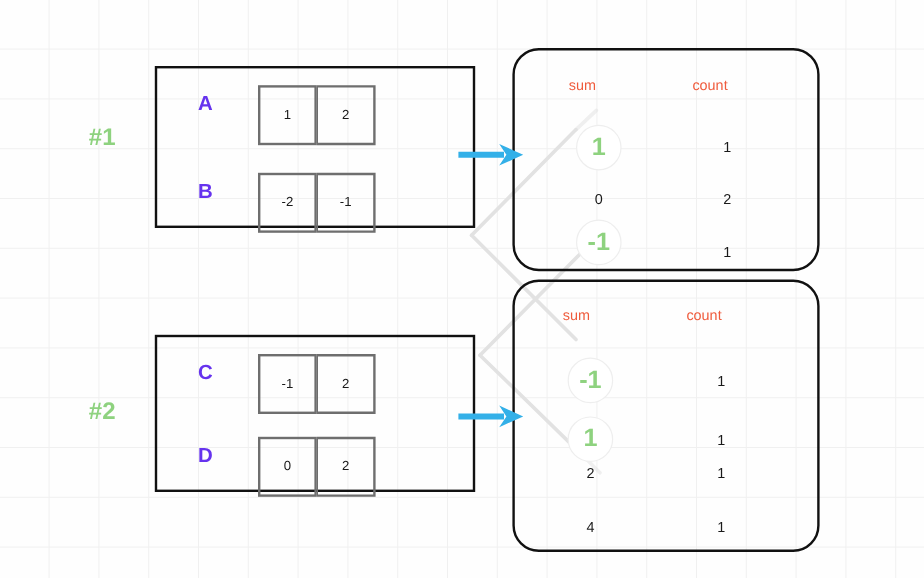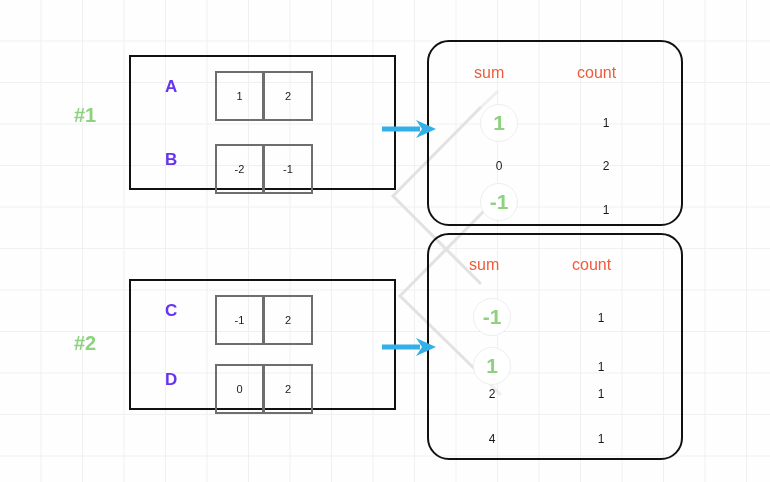--- a/index.html
+++ b/index.html
@@ -94,21 +94,21 @@
     border-radius: 22px;
     background: transparent;
     z-index: 3;
   }
   #result-panel-1 { left: 427px; top: 40px;  width: 256px; height: 186px; }
   #result-panel-2 { left: 427px; top: 233px; width: 256px; height: 227px; }
 
   .res-head {
     position: absolute;
     color: #ef5b3c;
-    font-size: 16px;
+    font-size: 12px;
     font-weight: 400;
   }
 
   .res-val {
     position: absolute;
     font-size: 12px;
     color: #1a1a1a;
     text-align: center;
     transform: translateX(-50%);
     white-space: nowrap;

